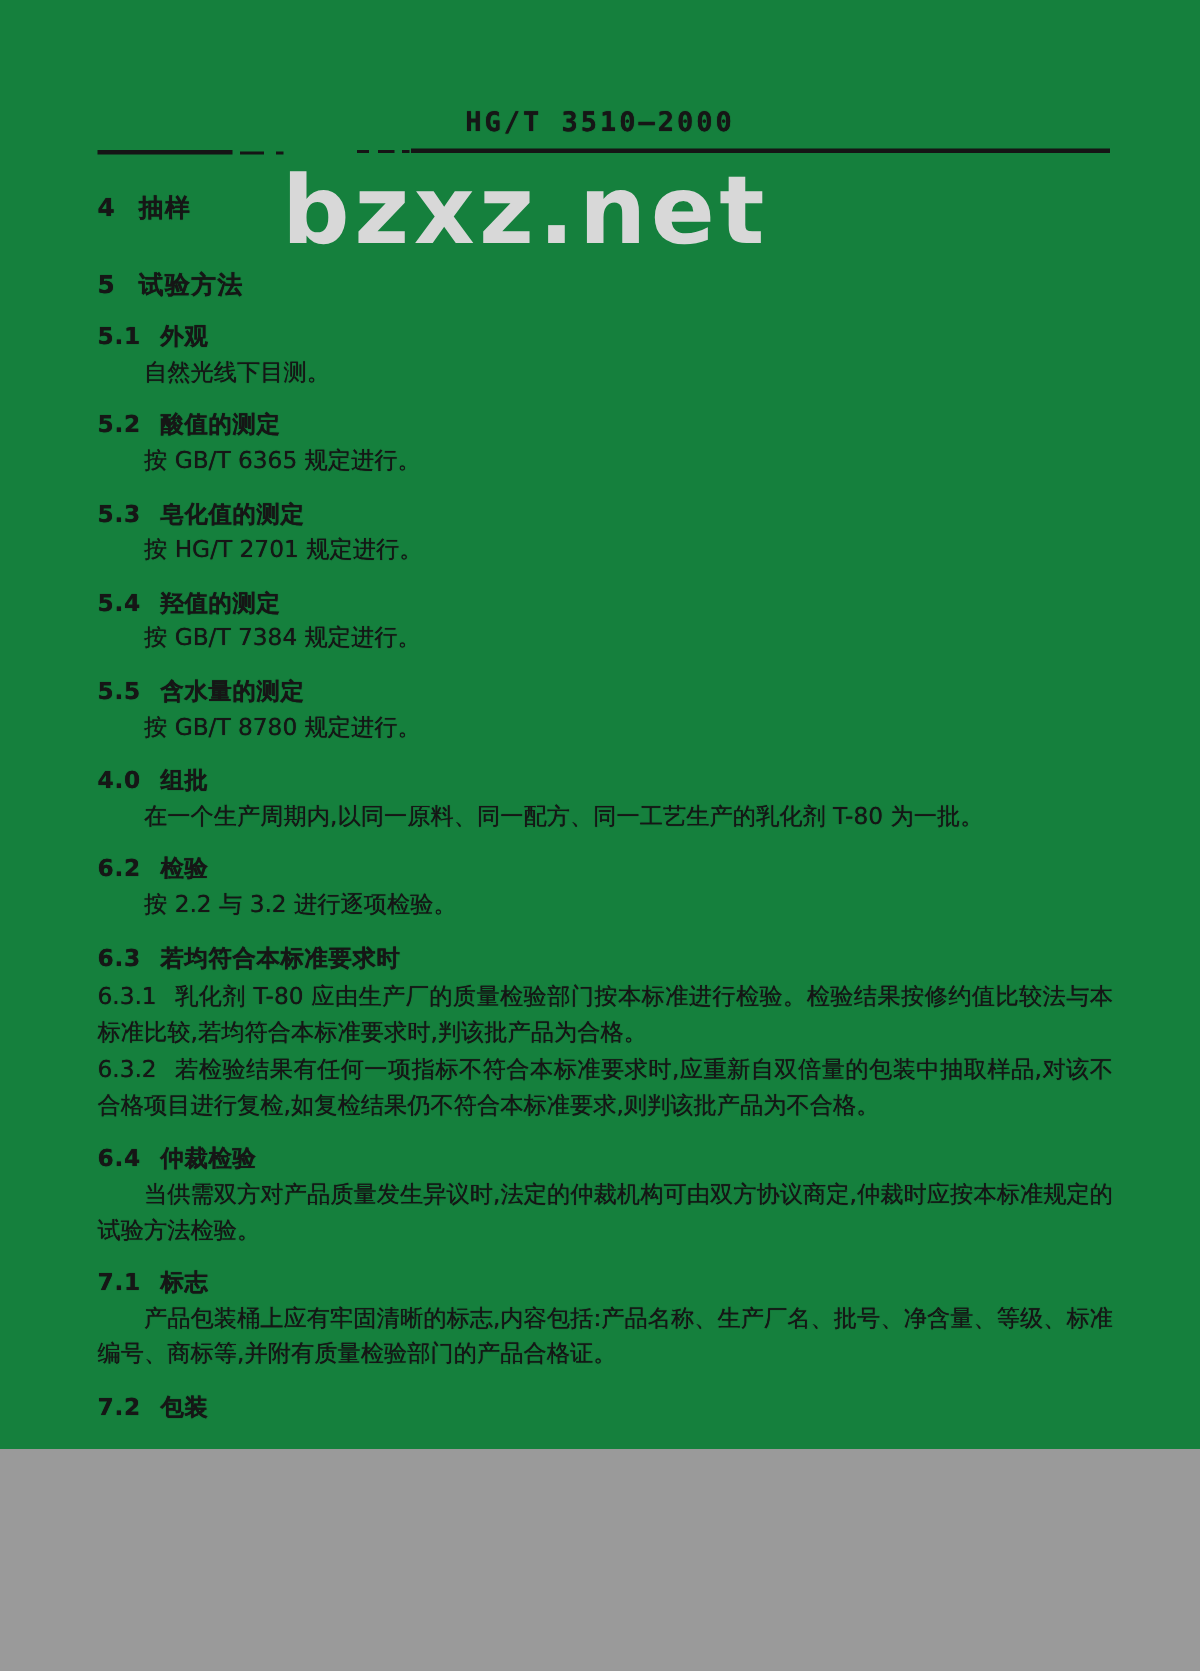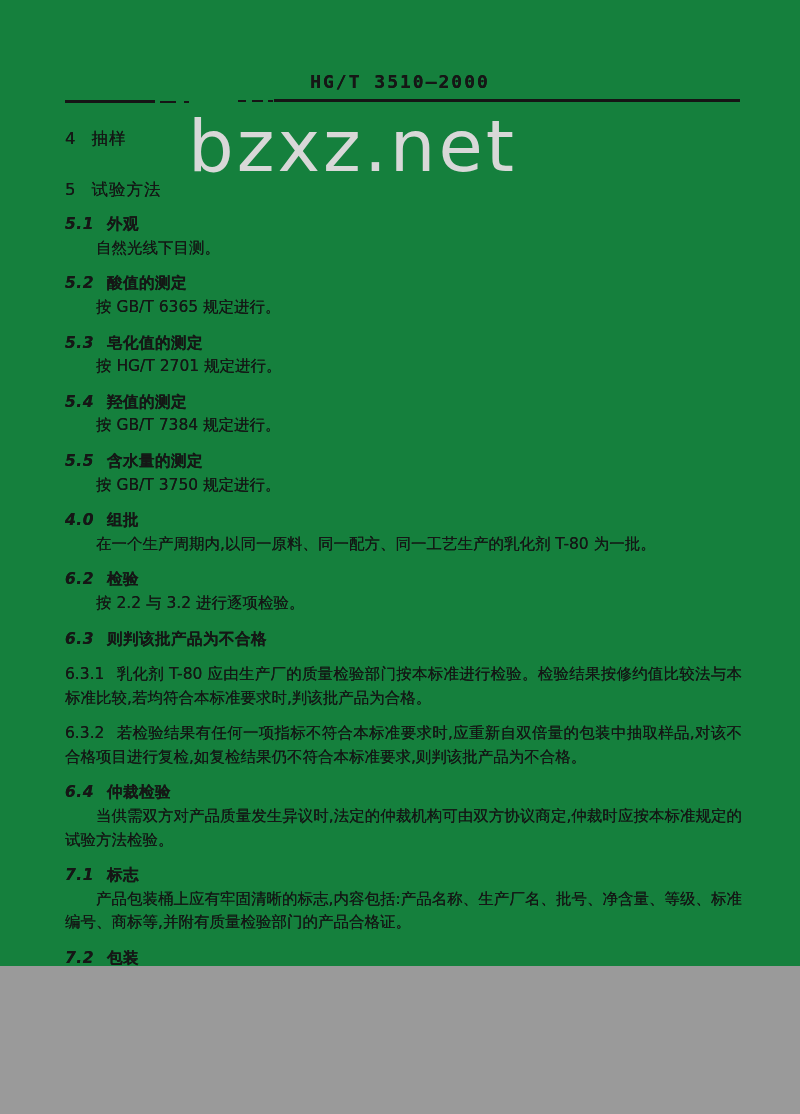--- a/index.html
+++ b/index.html
@@ -19,38 +19,38 @@
   .hr-a{top:100px;left:65px;width:90px;height:3px;}
   .hr-b{top:101px;left:160px;width:16px;height:2px;}
   .hr-c{top:101px;left:184px;width:5px;height:2px;}
   .hr-d{top:100px;left:238px;width:8px;height:2px;}
   .hr-e{top:100px;left:252px;width:11px;height:2px;}
   .hr-f{top:100px;left:268px;width:5px;height:2px;}
   .hr-main{top:99px;left:274px;width:466px;height:3px;}
   
   .watermark{
     position:absolute;top:104px;left:188px;z-index:1;
-    font-size:72px;font-weight:normal;letter-spacing:3px;
+    font-size:63px;font-weight:bold;letter-spacing:3px;
     color:#d8d8d8;user-select:none;
   }
   
   .content{
     position:absolute;top:112px;left:65px;width:677px;z-index:2;
     font-size:15.5px;line-height:23.6px;
     text-shadow:0 0 0.5px rgba(10,10,10,.85);
     text-align:justify;
   }
   .blk{margin:0;}
-  .blk.h1{font-weight:normal;font-size:16.5px;margin:27px 0 11px 0;letter-spacing:1px;}
+  .blk.h1{font-weight:bold;font-size:16.5px;margin:27px 0 11px 0;letter-spacing:1px;}
   .blk.h1:first-child{margin-top:15px;}
   .blk.h1 .num{margin-right:15px;}
   .blk.h2{font-weight:bold;margin-top:12px;letter-spacing:0.5px;}
-  .blk.h2 .num{margin-right:13px;font-style:italic;}
+  .blk.h2 .num{margin-right:13px;}
   .blk.p{text-indent:2em;}
-  .blk.h3p{margin-top:12px;}
+  .blk.h3p{margin-top:2px;}
   .blk.h3p .num{margin-right:12px;}
   
   .end-rule span{position:absolute;background:#1d1d1d;height:2px;top:1072px;z-index:2;display:block;}
   .er-a{left:330px;width:88px;}
   .er-b{left:428px;width:56px;}
   .page-number{
     position:absolute;top:1083px;left:68px;z-index:2;
     font-size:13.5px;font-weight:normal;text-shadow:0 0 0.5px #111;
   }
 </style>
@@ -78,26 +78,26 @@
       <div class="blk h1"><span class="num">5</span><span class="txt">试验方法</span></div>
       <div class="blk h2"><span class="num">5.1</span><span class="txt">外观</span></div>
       <div class="blk p"><span class="txt">自然光线下目测。</span></div>
       <div class="blk h2"><span class="num">5.2</span><span class="txt">酸值的测定</span></div>
       <div class="blk p"><span class="txt">按 GB/T 6365 规定进行。</span></div>
       <div class="blk h2"><span class="num">5.3</span><span class="txt">皂化值的测定</span></div>
       <div class="blk p"><span class="txt">按 HG/T 2701 规定进行。</span></div>
       <div class="blk h2"><span class="num">5.4</span><span class="txt">羟值的测定</span></div>
       <div class="blk p"><span class="txt">按 GB/T 7384 规定进行。</span></div>
       <div class="blk h2"><span class="num">5.5</span><span class="txt">含水量的测定</span></div>
-      <div class="blk p"><span class="txt">按 GB/T 3750 规定进行。</span></div>
+      <div class="blk p"><span class="txt">按 GB/T 8780 规定进行。</span></div>
       <div class="blk h2"><span class="num">4.0</span><span class="txt">组批</span></div>
       <div class="blk p"><span class="txt">在一个生产周期内,以同一原料、同一配方、同一工艺生产的乳化剂 T-80 为一批。</span></div>
       <div class="blk h2"><span class="num">6.2</span><span class="txt">检验</span></div>
       <div class="blk p"><span class="txt">按 2.2 与 3.2 进行逐项检验。</span></div>
-      <div class="blk h2"><span class="num">6.3</span><span class="txt">则判该批产品为不合格</span></div>
+      <div class="blk h2"><span class="num">6.3</span><span class="txt">若均符合本标准要求时</span></div>
       <div class="blk h3p"><span class="num">6.3.1</span><span class="txt">乳化剂 T-80 应由生产厂的质量检验部门按本标准进行检验。检验结果按修约值比较法与本标准比较,若均符合本标准要求时,判该批产品为合格。</span></div>
       <div class="blk h3p"><span class="num">6.3.2</span><span class="txt">若检验结果有任何一项指标不符合本标准要求时,应重新自双倍量的包装中抽取样品,对该不合格项目进行复检,如复检结果仍不符合本标准要求,则判该批产品为不合格。</span></div>
       <div class="blk h2"><span class="num">6.4</span><span class="txt">仲裁检验</span></div>
       <div class="blk p"><span class="txt">当供需双方对产品质量发生异议时,法定的仲裁机构可由双方协议商定,仲裁时应按本标准规定的试验方法检验。</span></div>
       <div class="blk h2"><span class="num">7.1</span><span class="txt">标志</span></div>
       <div class="blk p"><span class="txt">产品包装桶上应有牢固清晰的标志,内容包括:产品名称、生产厂名、批号、净含量、等级、标准编号、商标等,并附有质量检验部门的产品合格证。</span></div>
       <div class="blk h2"><span class="num">7.2</span><span class="txt">包装</span></div>
     </div>
 
   <div class="end-rule">

